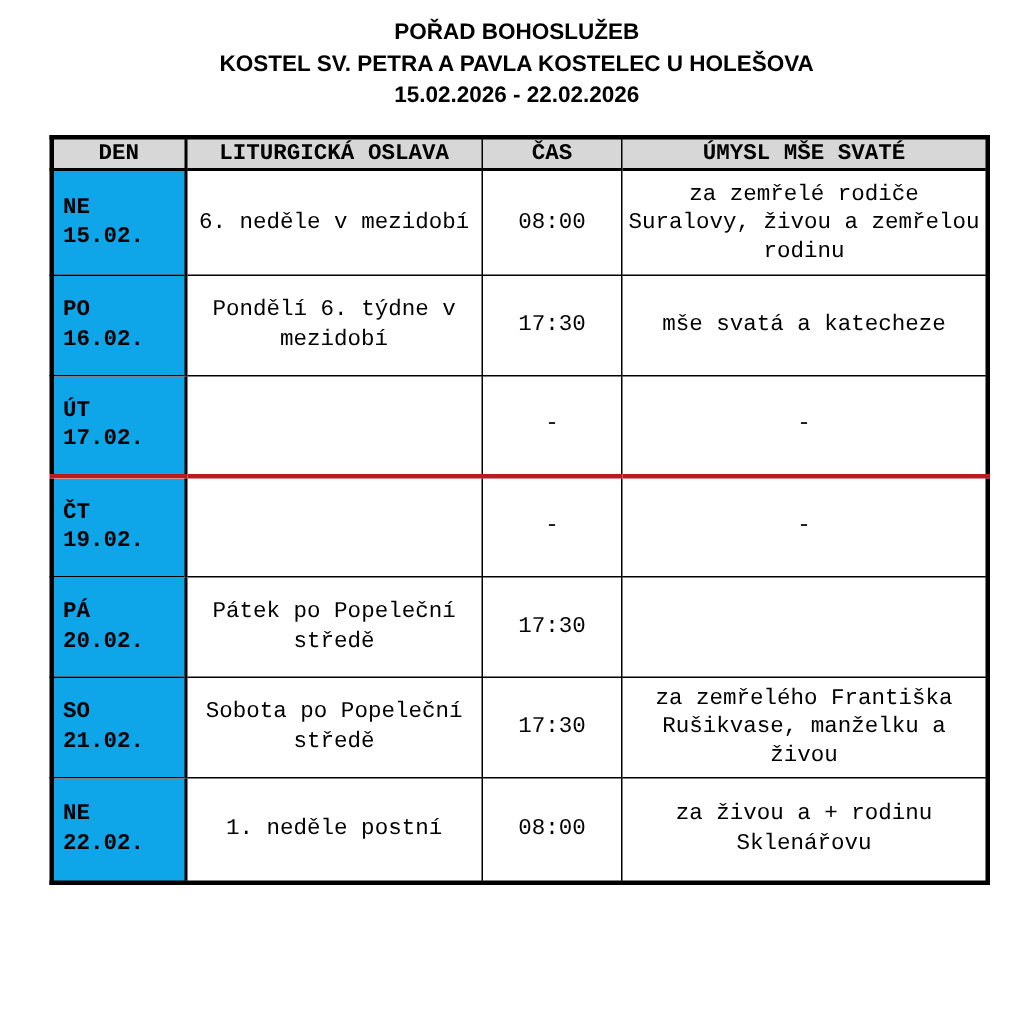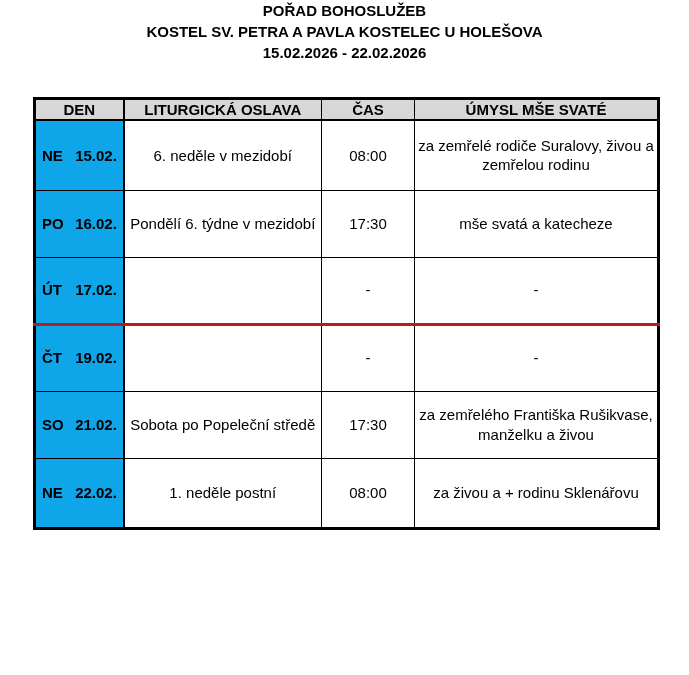--- a/index.html
+++ b/index.html
@@ -5,38 +5,40 @@
   * { box-sizing: border-box; }
   html, body {
     margin: 0; padding: 0;
     background: #ffffff;
     width: 689px; height: 675px;
     font-family: "Liberation Sans", sans-serif;
     color: #000000;
     overflow: hidden;
   }
   .title-block {
+    padding-top: 11px;
     text-align: center;
   }
   .doc-title {
     font-size: 15px;
     font-weight: bold;
     line-height: 21px;
   }
   .date-range {
     font-size: 15px;
     font-weight: bold;
     line-height: 22px;
   }
   table.schedule {
     border-collapse: collapse;
     table-layout: fixed;
     width: 624px;
-    margin: 33px 0 0 33px;
+    margin: 15px 0 0 33px;
     border: 3px solid #000000;
+    font-family: Liberation Mono, monospace;
   }
   col.c-day  { width: 89px; }
   col.c-cel  { width: 198px; }
   col.c-time { width: 93px; }
   col.c-int  { width: 244px; }
   th {
     background: #d7d7d7;
     border: 1px solid #000000;
     border-bottom: 2px solid #000000;
     font-size: 15px;
@@ -123,20 +125,29 @@
       <td class="day-cell">
         <span class="day-abbr">ČT</span>
         <span class="day-date">19.02.</span>
       </td>
       <td class="celebration-cell"></td>
       <td class="time-cell">-</td>
       <td class="intention-cell">-</td>
     </tr>
     <tr>
       <td class="day-cell">
+        <span class="day-abbr">PÁ</span>
+        <span class="day-date">20.02.</span>
+      </td>
+      <td class="celebration-cell">Pátek po Popeleční středě</td>
+      <td class="time-cell">17:30</td>
+      <td class="intention-cell"></td>
+    </tr>
+    <tr>
+      <td class="day-cell">
         <span class="day-abbr">SO</span>
         <span class="day-date">21.02.</span>
       </td>
       <td class="celebration-cell">Sobota po Popeleční středě</td>
       <td class="time-cell">17:30</td>
       <td class="intention-cell">za zemřelého Františka Rušikvase, manželku a živou</td>
     </tr>
     <tr class="row-last">
       <td class="day-cell">
         <span class="day-abbr">NE</span>

